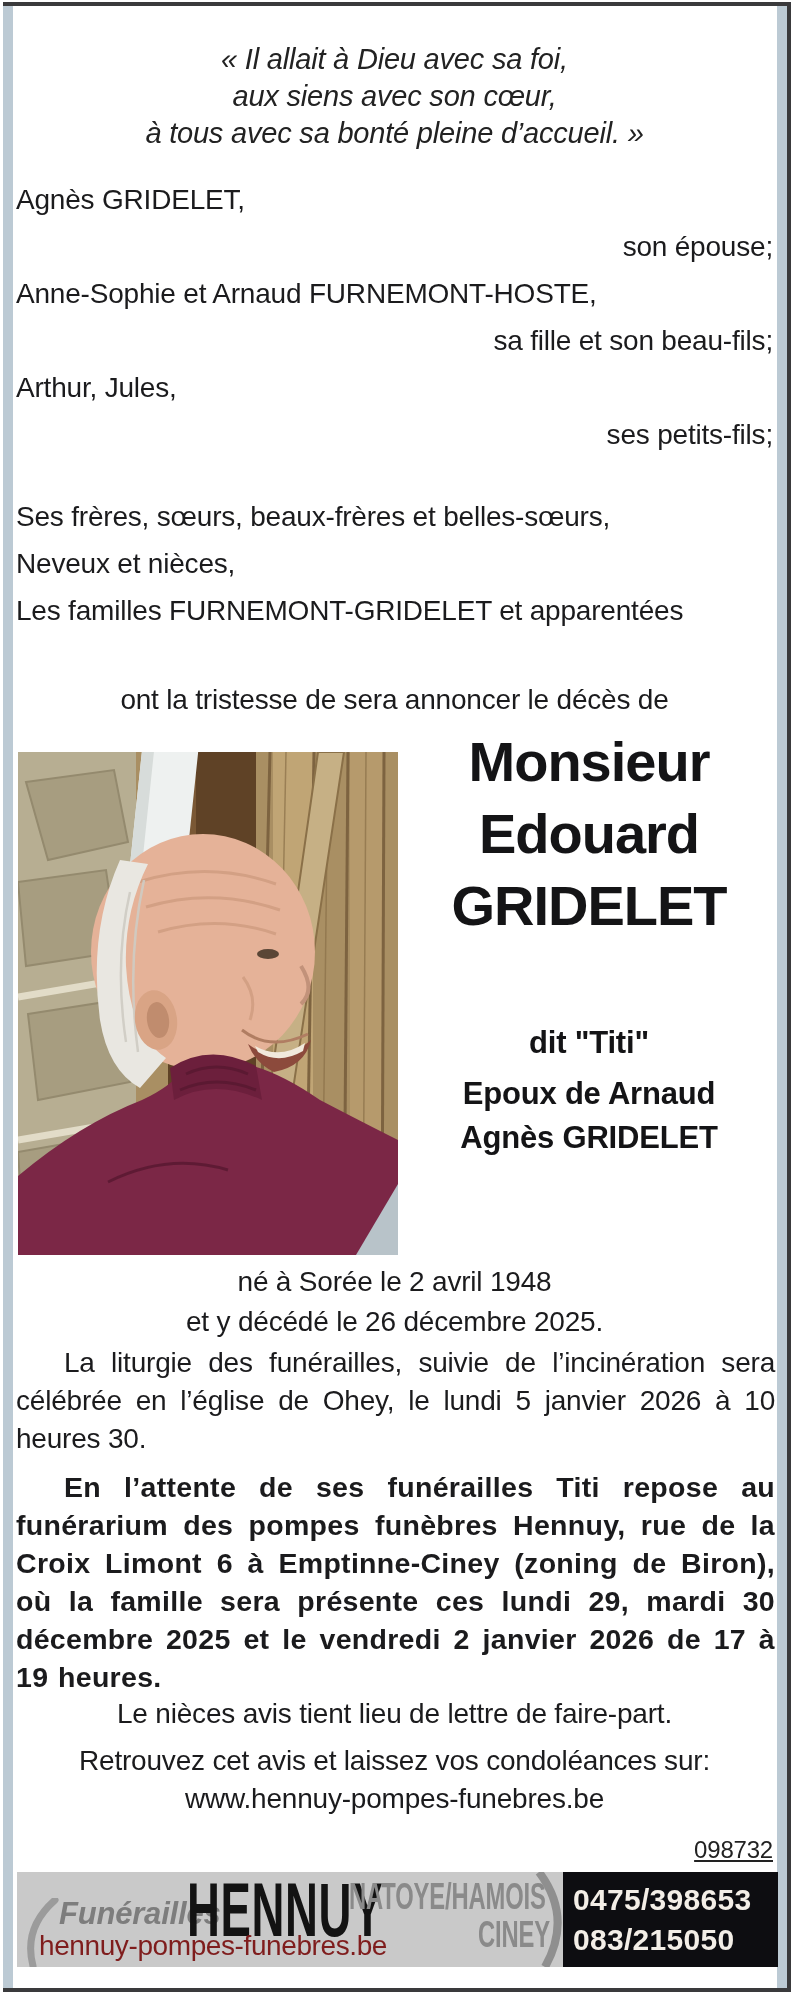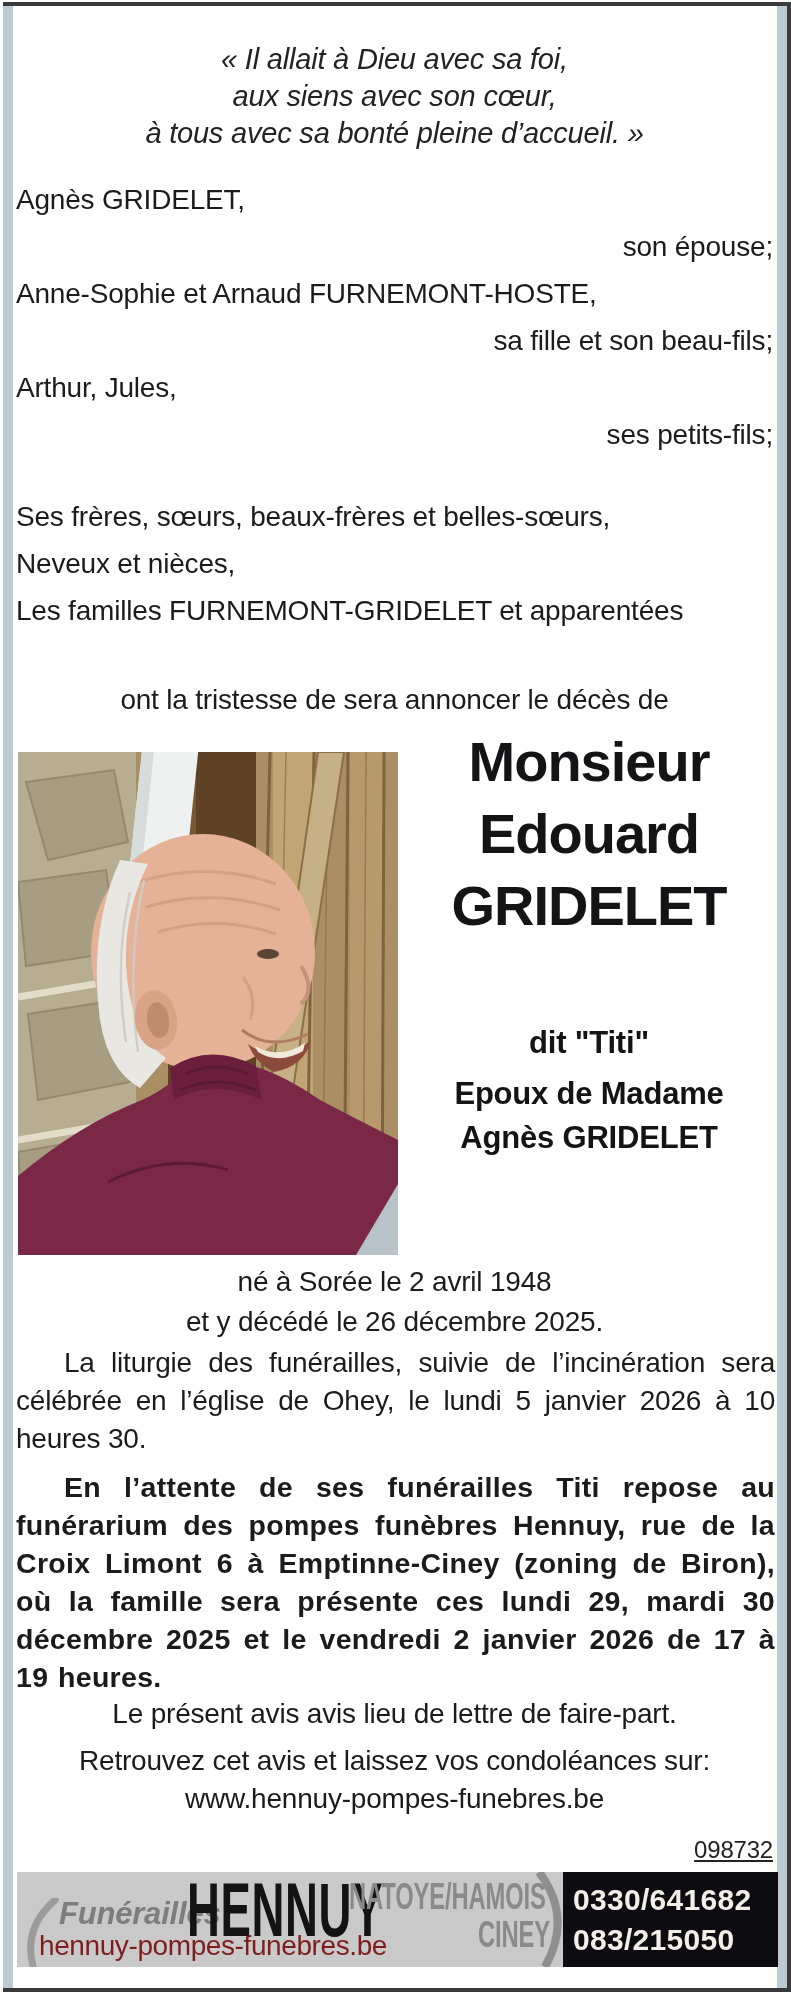--- a/index.html
+++ b/index.html
@@ -190,49 +190,49 @@
     </svg>
   </div>
 
   <div class="abs name-col deceased-name" style="top:726px;">
     <div>Monsieur</div>
     <div>Edouard</div>
     <div>GRIDELET</div>
   </div>
   <div class="abs name-col nickname" style="top:1024px;">dit "Titi"</div>
   <div class="abs name-col spouse" style="top:1072px;">
-    <div>Epoux de Madame</div>
+    <div>Epoux de Arnaud</div>
     <div>Agnès GRIDELET</div>
   </div>
 
   <div class="abs center-line" style="top:1262px; font-size:28px; line-height:40px;">
     <div>né à Sorée le 2 avril 1948</div>
     <div>et y décédé le 26 décembre 2025.</div>
   </div>
 
   <div class="abs para" style="top:1344px;">La liturgie des funérailles, suivie de l’incinération sera célébrée en l’église de Ohey, le lundi 5 janvier 2026 à 10 heures 30.</div>
 
   <div class="abs para bold" style="top:1468px;">En l’attente de ses funérailles Titi repose au funérarium des pompes funèbres Hennuy, rue de la Croix Limont 6 à Emptinne-Ciney (zoning de Biron), où la famille sera présente ces lundi 29, mardi 30 décembre 2025 et le vendredi 2 janvier 2026 de 17 à 19 heures.</div>
 
-  <div class="abs t28 center-line" style="top:1697px;">Le présent avis avis lieu de lettre de faire-part.</div>
+  <div class="abs t28 center-line" style="top:1697px;">Le nièces avis tient lieu de lettre de faire-part.</div>
   <div class="abs t28 center-line" style="top:1744px;">Retrouvez cet avis et laissez vos condoléances sur:</div>
   <div class="abs t28 center-line" style="top:1782px;">www.hennuy-pompes-funebres.be</div>
   <div class="abs refnum" style="top:1836px;text-decoration:underline;">098732</div>
 
   <div class="banner">
     <svg class="swoosh" style="left:2px; top:26px;" width="44" height="70" viewBox="0 0 44 70">
       <path d="M36 2 Q4 30 14 68" stroke="#9b9b9b" stroke-width="7" fill="none" stroke-linecap="round"></path>
     </svg>
     <svg class="swoosh" style="left:492px; top:0;" width="64" height="95" viewBox="0 0 64 95">
       <path d="M30 0 Q64 45 36 95" stroke="#8f8f8f" stroke-width="8" fill="none"></path>
     </svg>
     <div class="brand-prefix">Funérailles</div>
     <div class="brand-name">HENNUY</div>
     <div class="loc-top">NATOYE/HAMOIS</div>
     <div class="loc-bottom">CINEY</div>
     <div class="banner-site">hennuy-pompes-funebres.be</div>
     <div class="phone-box">
-      <div>0330/641682</div>
+      <div>0475/398653</div>
       <div>083/215050</div>
     </div>
   </div>
 
 </div>
 
 </body></html>

